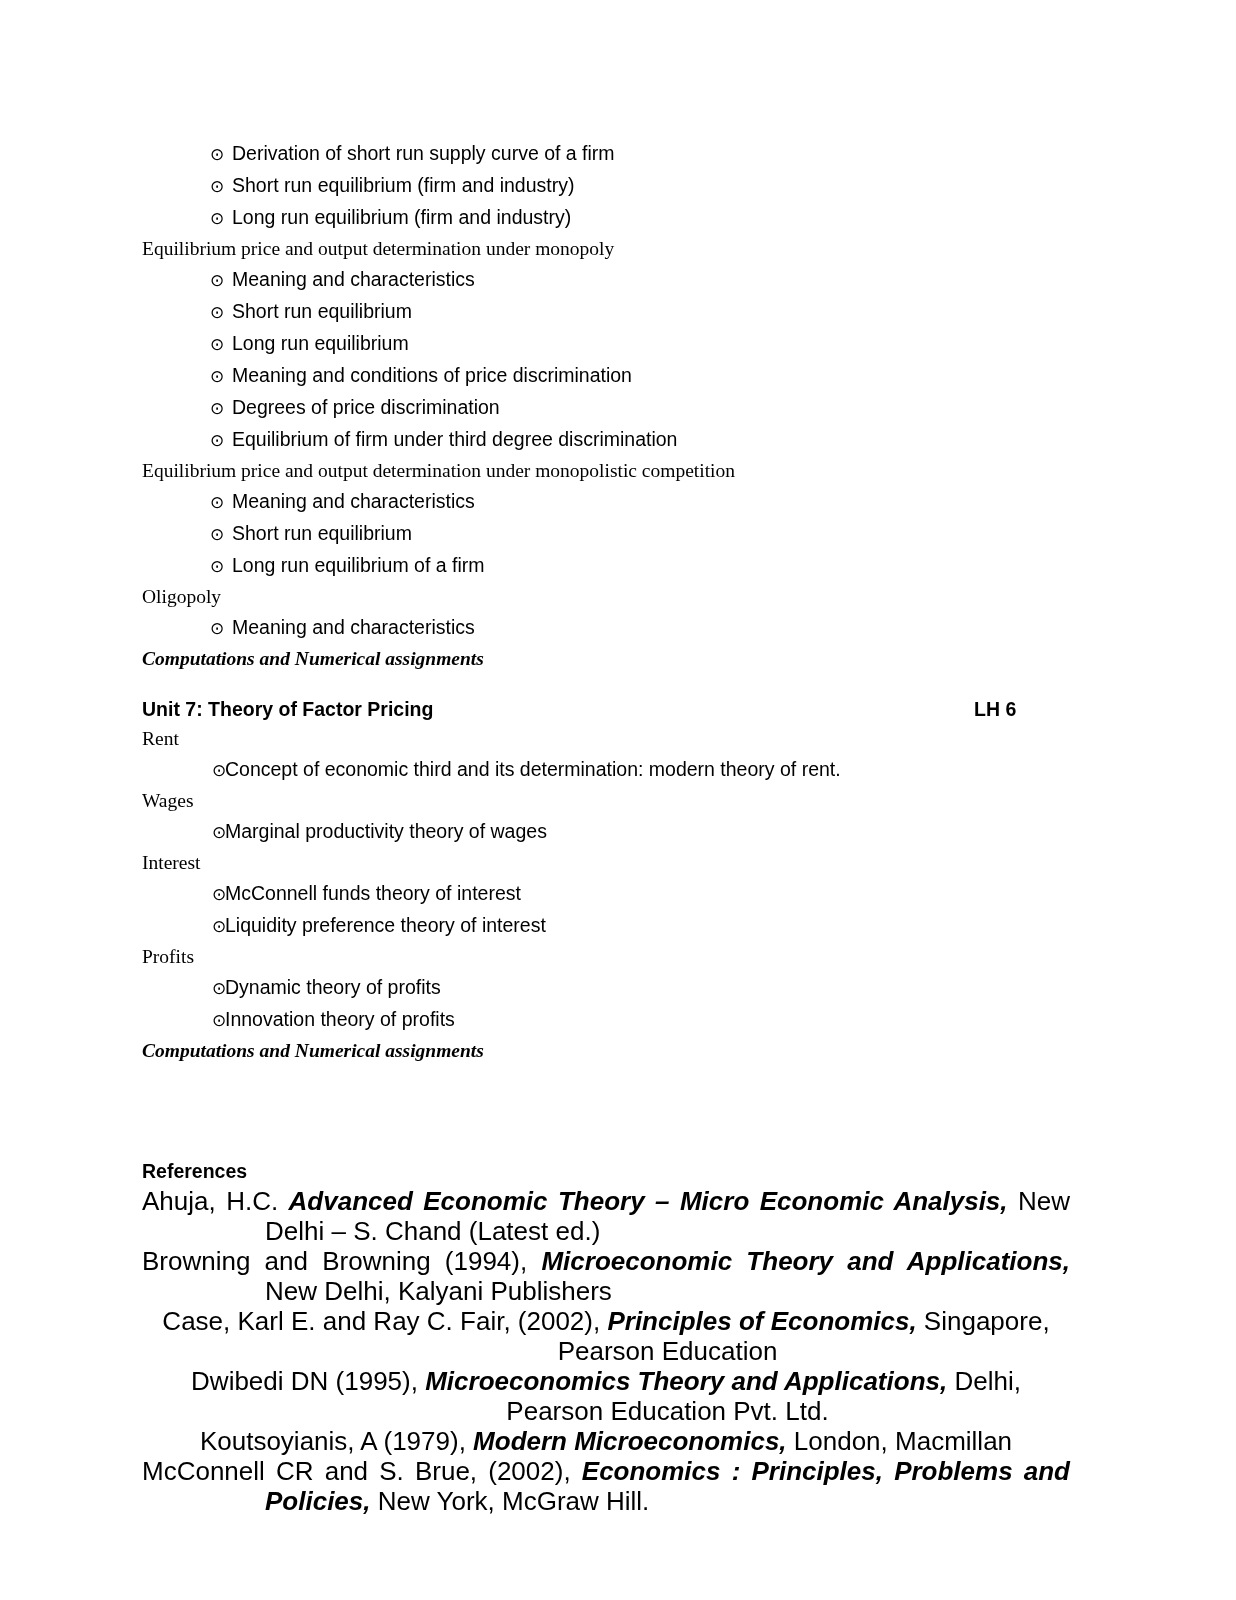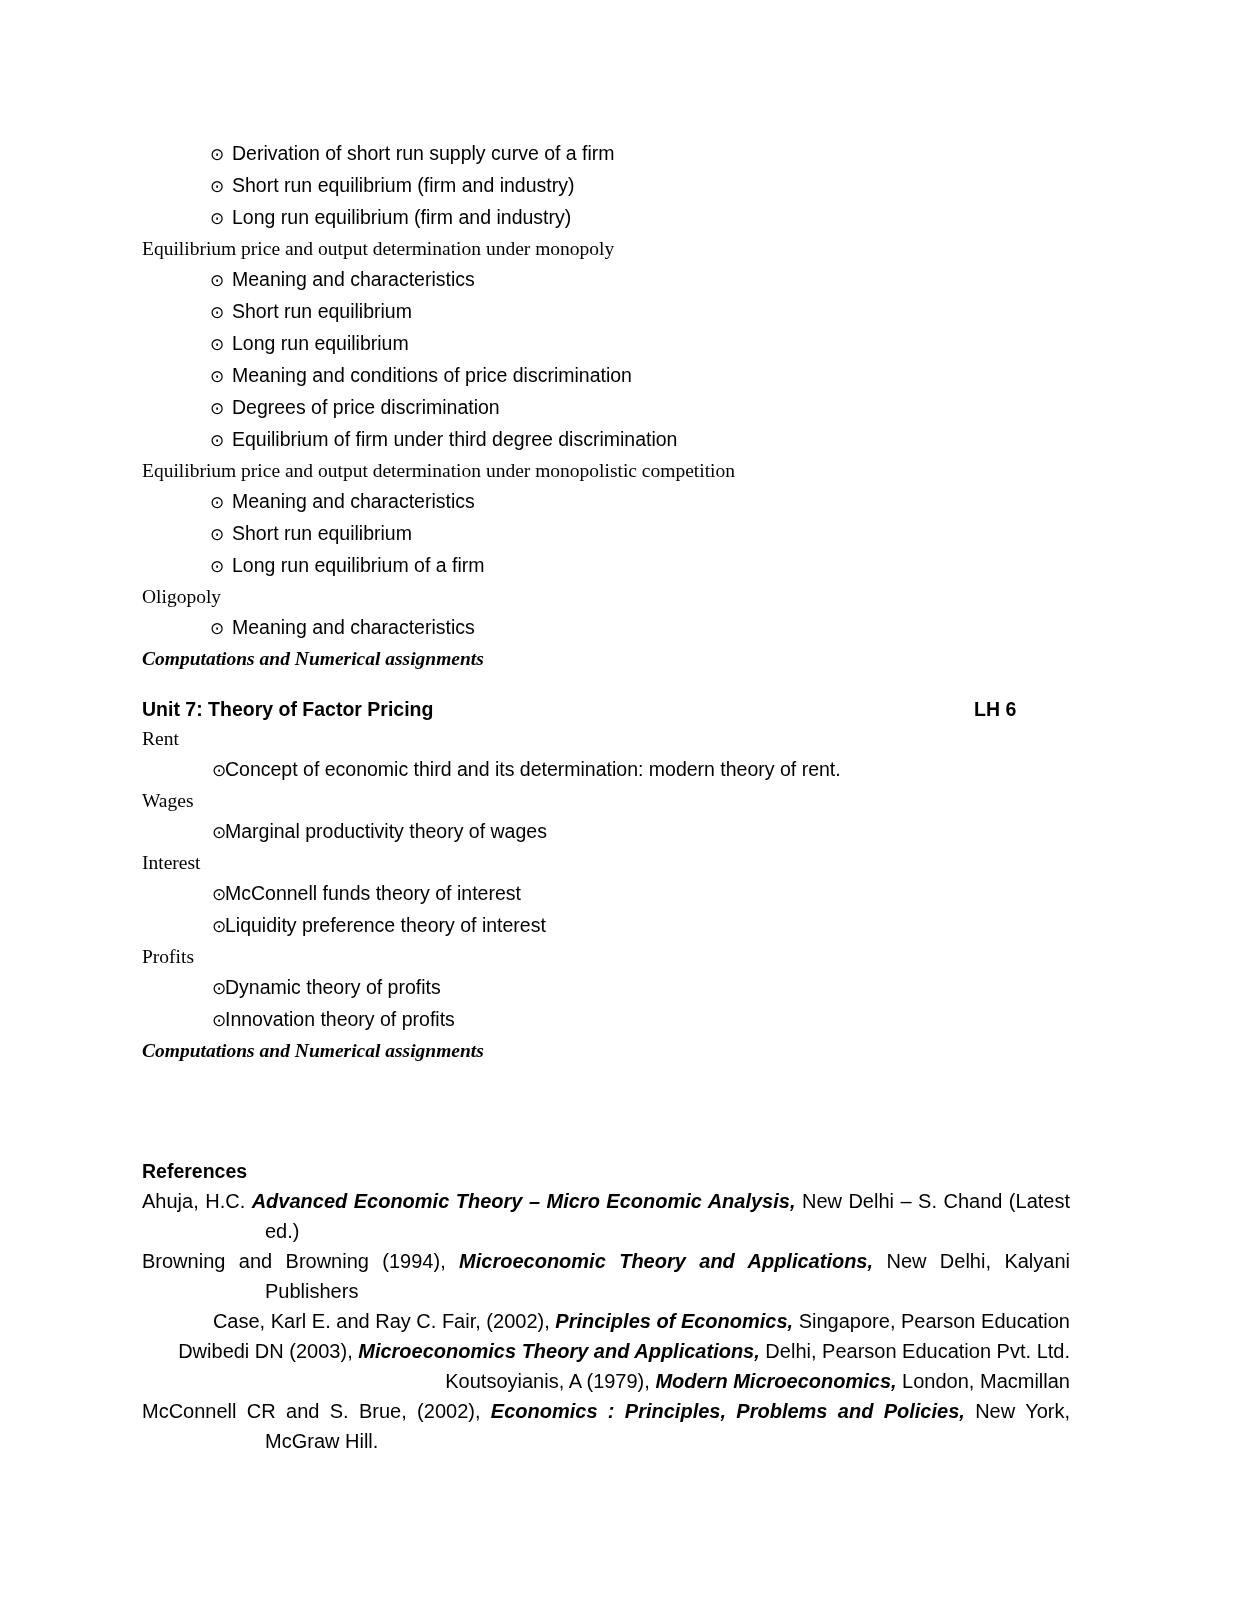--- a/index.html
+++ b/index.html
@@ -89,29 +89,29 @@
   .spacer-sm { height: 30px; }
   .spacer-lg { height: 60px; }
 
   
   .refs-head {
     font-size: 19.5px;
     line-height: 30px;
     font-weight: bold;
   }
   .ref {
-    font-size: 20px;
+    font-size: 26px;
     line-height: 30px;
     text-align: justify;
     text-justify: inter-word;
     padding-left: 123px;
     text-indent: -123px;
   }
   .ref.nojust {
-    text-align: right;
+    text-align: center;
   }
   .ref i {
     font-weight: bold;
     font-style: italic;
   }
 </style>
 </head>
 <body>
 
 <div class="page">
@@ -233,21 +233,21 @@
       <div class="ref">
         <span>Ahuja, H.C. </span><i>Advanced Economic Theory – Micro Economic Analysis,</i><span> New Delhi – S. Chand (Latest ed.)</span>
       </div>
       <div class="ref">
         <span>Browning and Browning (1994), </span><i>Microeconomic Theory and Applications,</i><span> New Delhi, Kalyani Publishers</span>
       </div>
       <div class="ref nojust">
         <span>Case, Karl E. and Ray C. Fair, (2002), </span><i>Principles of Economics,</i><span> Singapore, Pearson Education</span>
       </div>
       <div class="ref nojust">
-        <span>Dwibedi DN (2003), </span><i>Microeconomics Theory and Applications,</i><span> Delhi, Pearson Education Pvt. Ltd.</span>
+        <span>Dwibedi DN (1995), </span><i>Microeconomics Theory and Applications,</i><span> Delhi, Pearson Education Pvt. Ltd.</span>
       </div>
       <div class="ref nojust">
         <span>Koutsoyianis, A (1979), </span><i>Modern Microeconomics,</i><span> London, Macmillan</span>
       </div>
       <div class="ref">
         <span>McConnell CR and S. Brue, (2002), </span><i>Economics : Principles, Problems and Policies,</i><span> New York, McGraw Hill.</span>
       </div>
     </div>
 
   </div>

